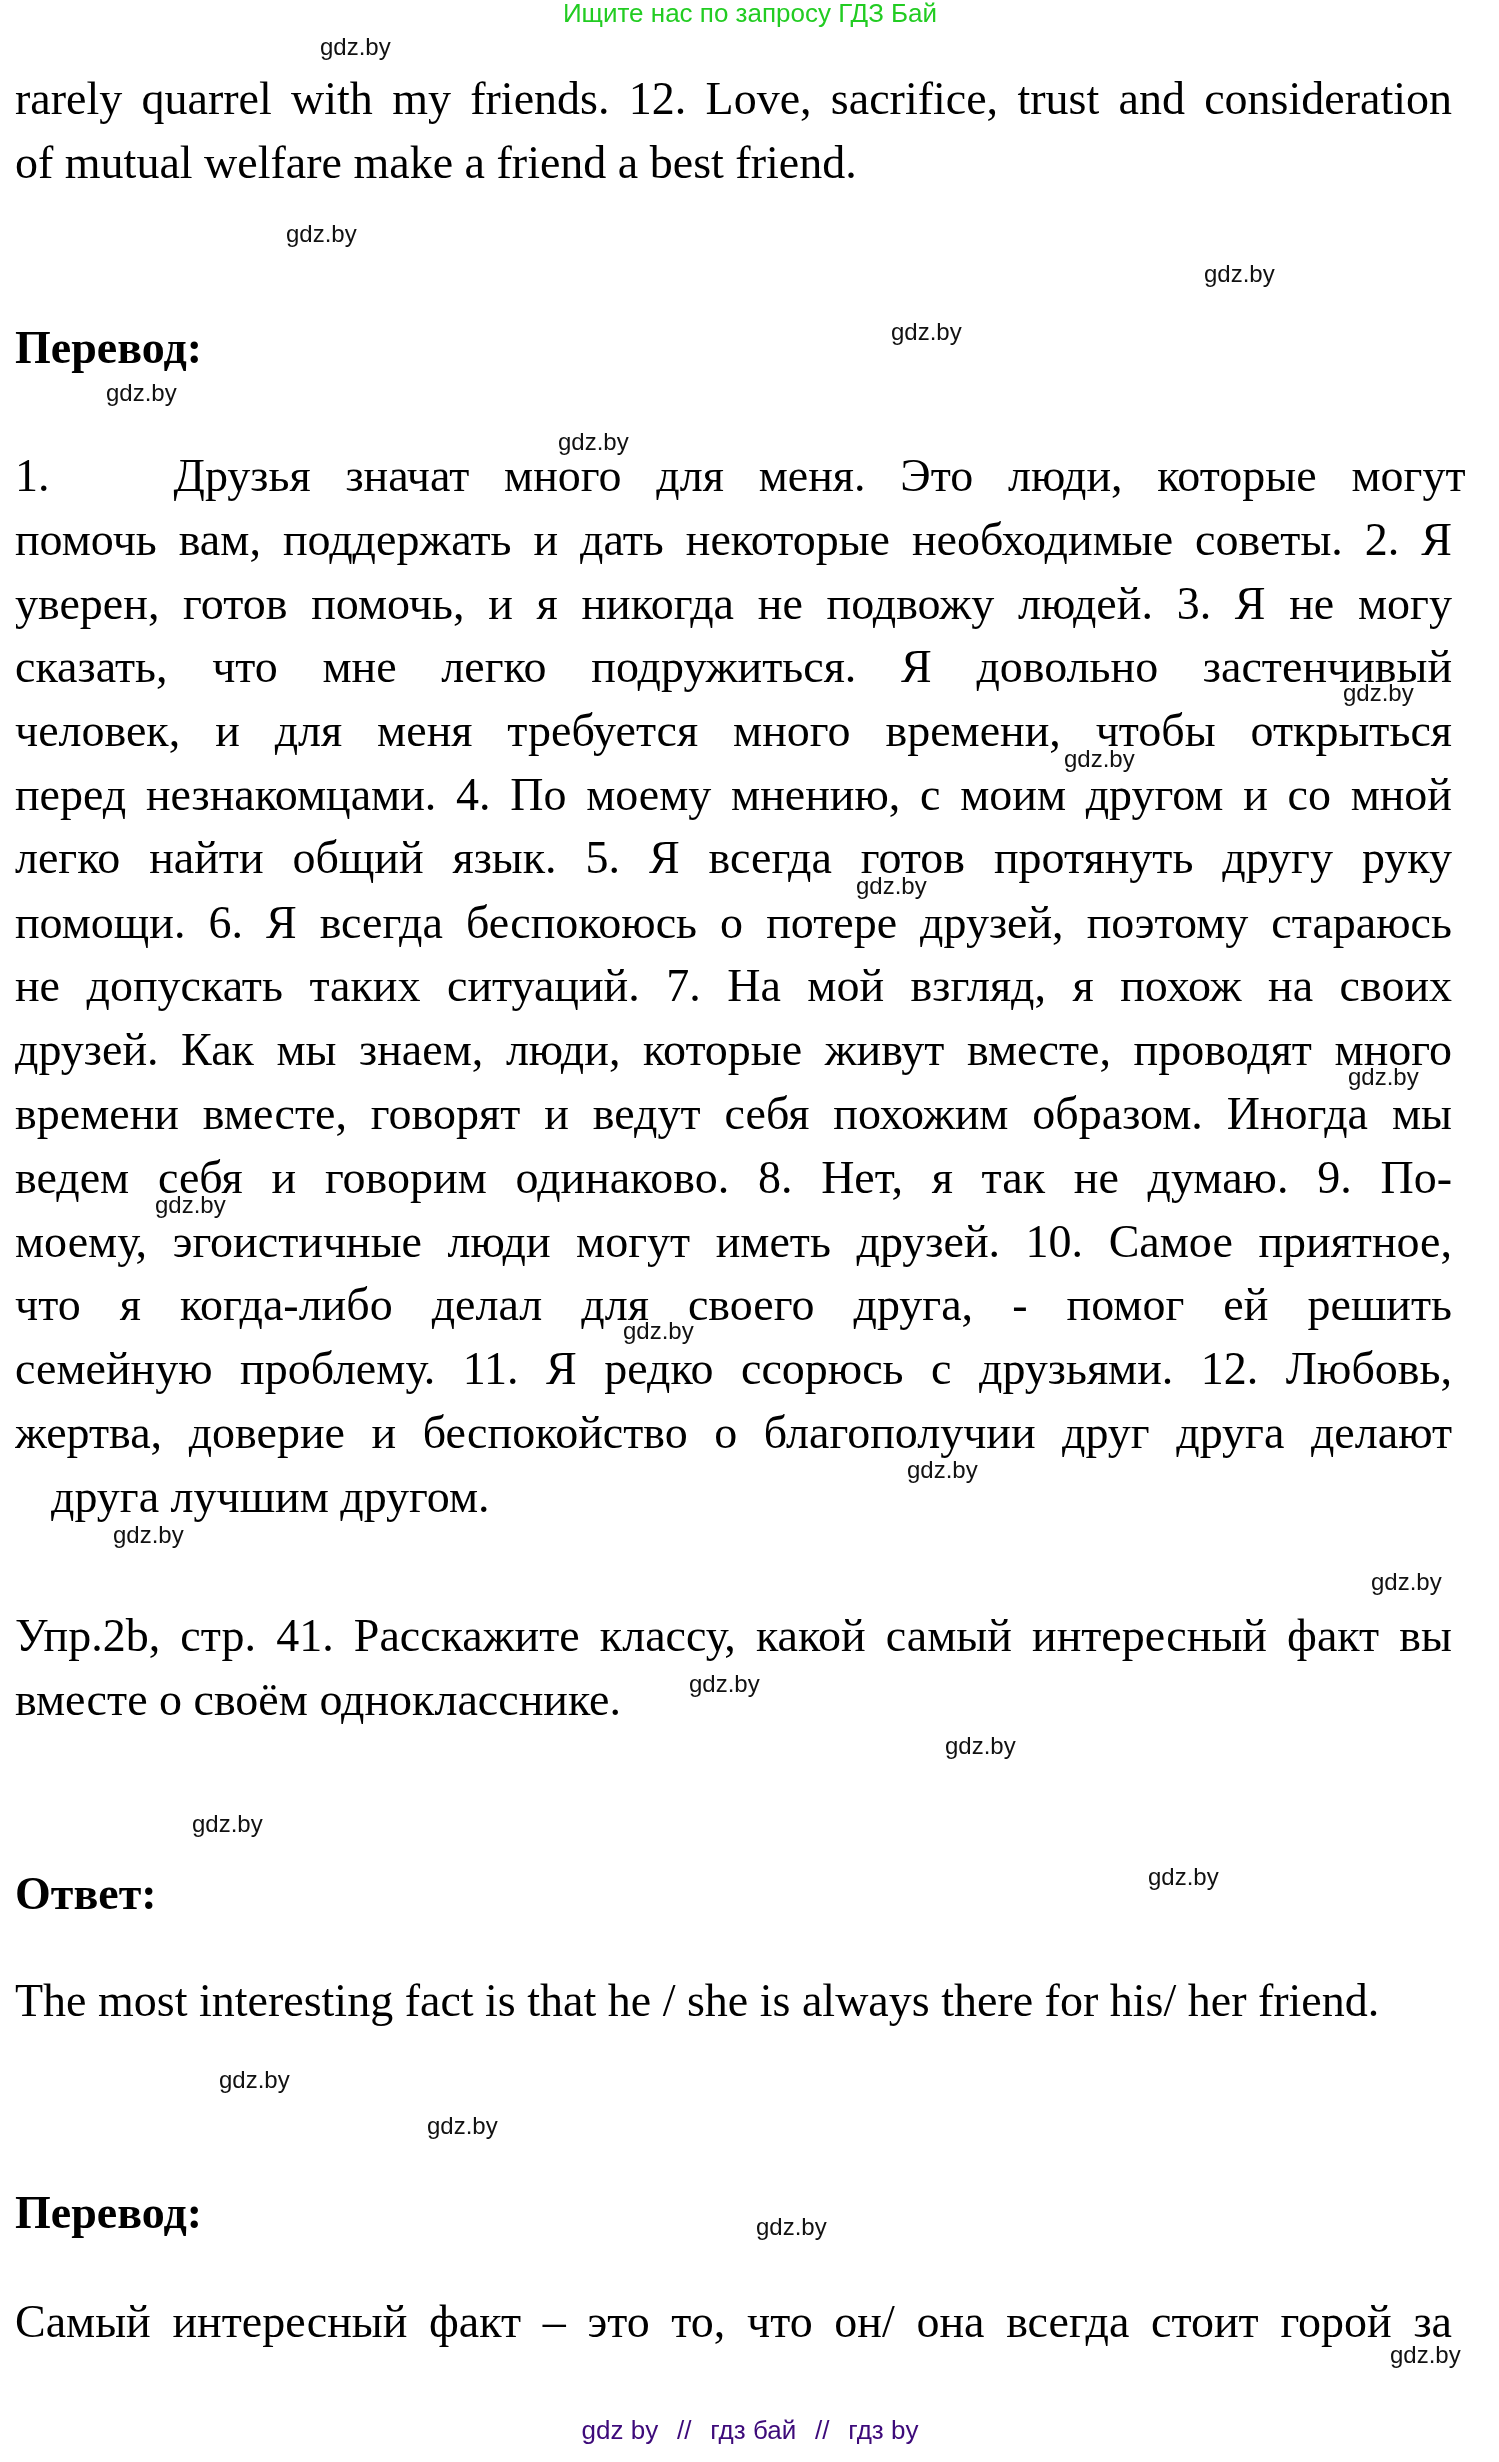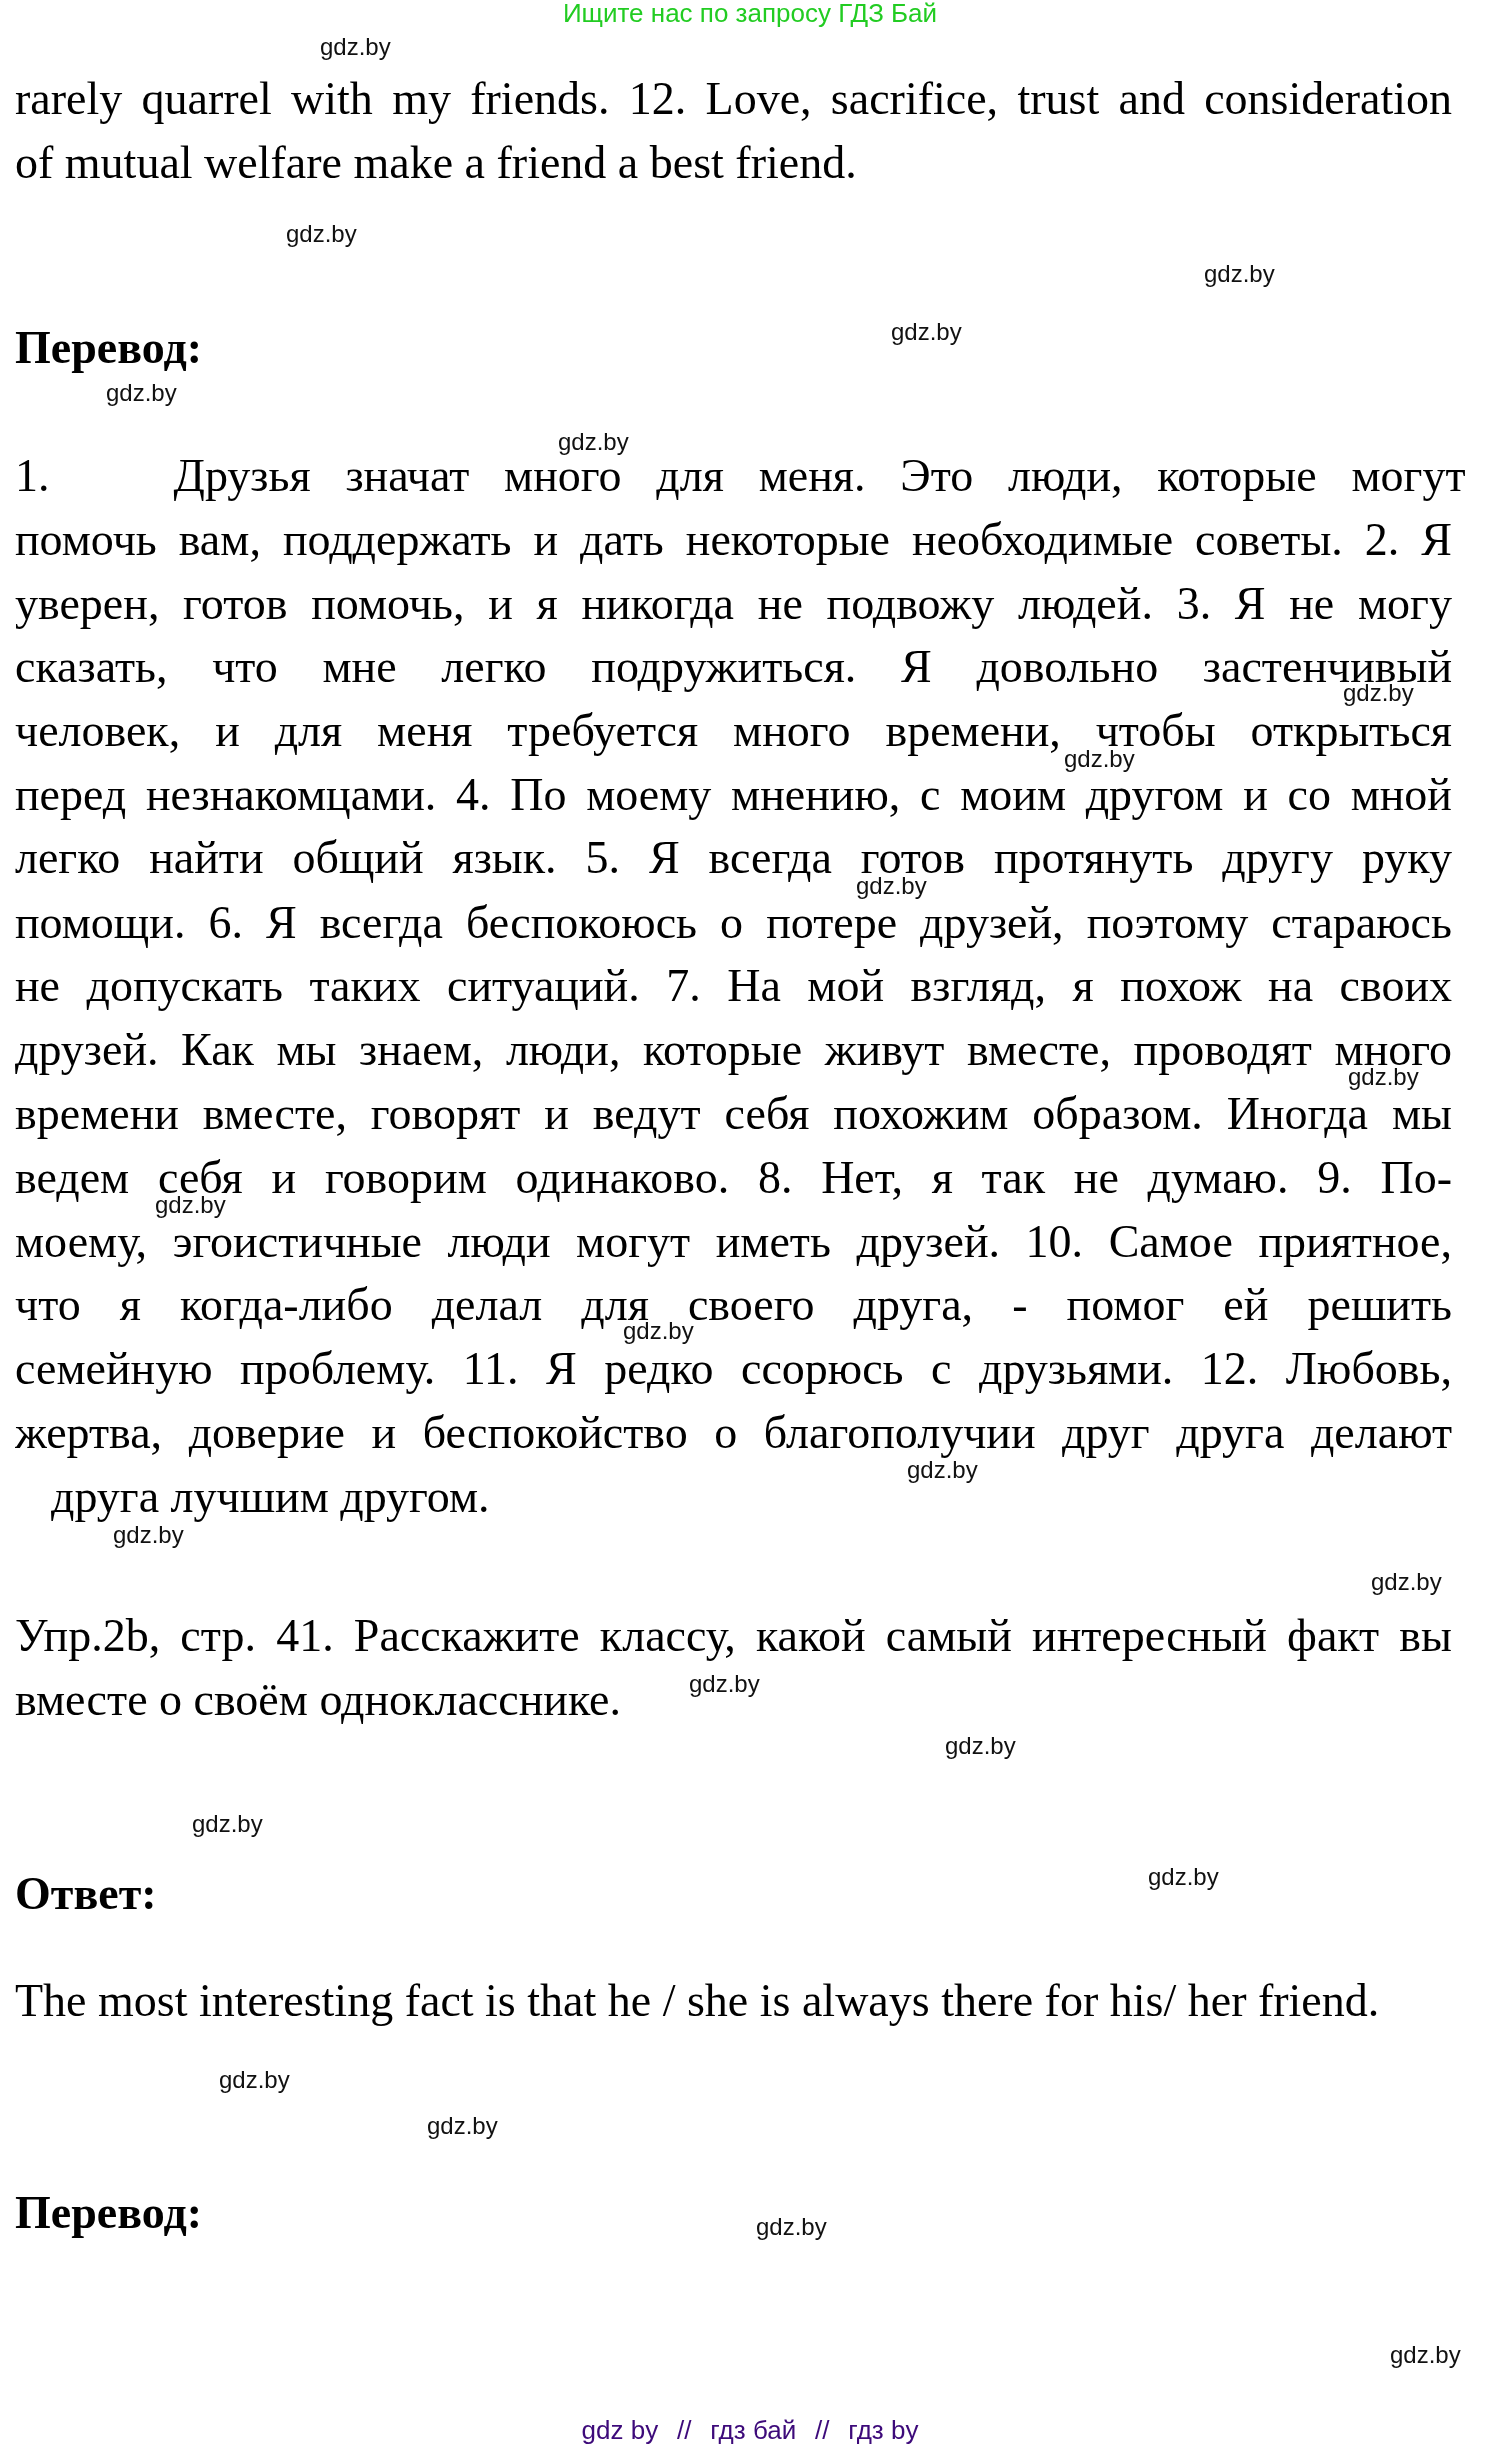--- a/index.html
+++ b/index.html
@@ -61,20 +61,21 @@
   <div class="line justify" style="top:1406px;">жертва, доверие и беспокойство о благополучии друг друга делают</div>
   <div class="line" style="top:1470px;margin-left:36px;">друга лучшим другом.</div>
 
   <div class="line justify" style="top:1609px;">Упр.2b, стр. 41. Расскажите классу, какой самый интересный факт вы</div>
   <div class="line" style="top:1673px;">вместе о своём однокласснике.</div>
 
   <div class="line" style="top:1974px;">The most interesting fact is that he / she is always there for his/ her friend.</div>
   <div class="line heading" style="top:1867px;">Ответ:</div>
 
   <div class="line heading" style="top:2186px;">Перевод:</div>
+  <div class="line justify" style="top:2295px;">Самый интересный факт – это то, что он/ она всегда стоит горой за</div>
 
   <div class="wm" style="left:320px;top:33px;">gdz.by</div>
   <div class="wm" style="left:286px;top:220px;">gdz.by</div>
   <div class="wm" style="left:1204px;top:260px;">gdz.by</div>
   <div class="wm" style="left:891px;top:318px;">gdz.by</div>
   <div class="wm" style="left:106px;top:379px;">gdz.by</div>
   <div class="wm" style="left:558px;top:428px;">gdz.by</div>
   <div class="wm" style="left:1343px;top:679px;">gdz.by</div>
   <div class="wm" style="left:1064px;top:745px;">gdz.by</div>
   <div class="wm" style="left:856px;top:872px;">gdz.by</div>

